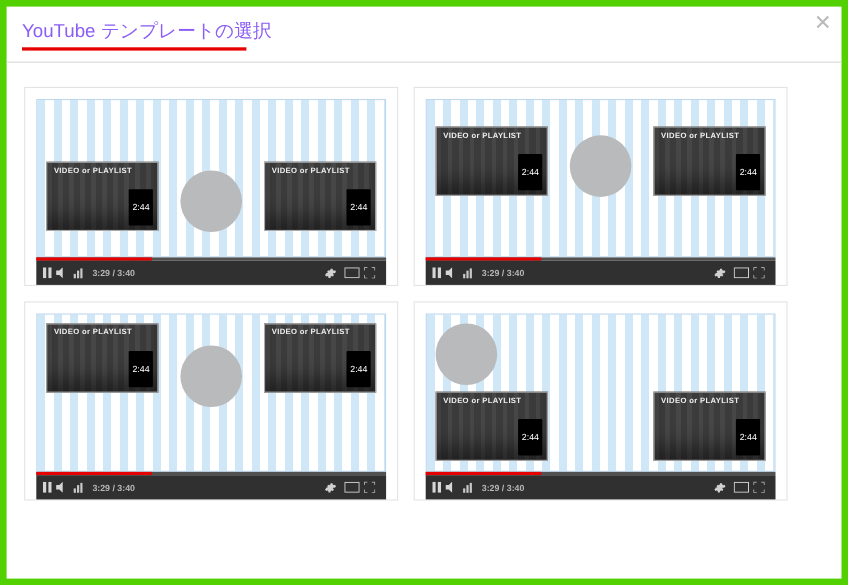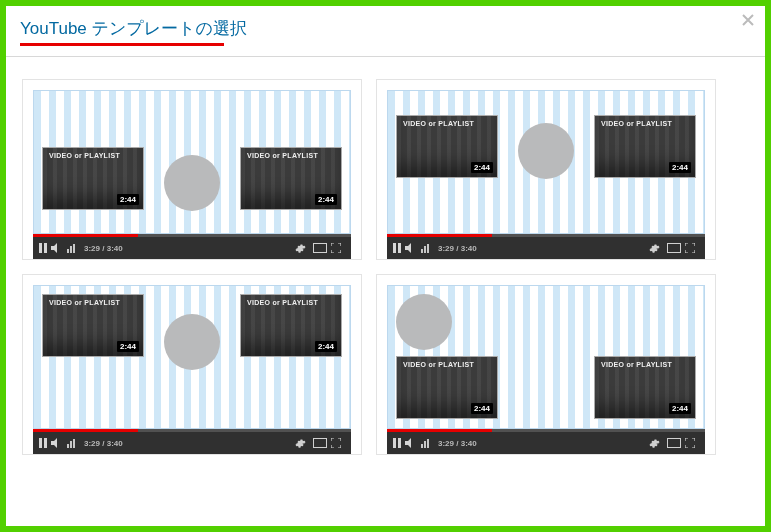--- a/index.html
+++ b/index.html
@@ -22,21 +22,21 @@
   position: relative;
   display: flex;
   align-items: center;
   padding: 0 14px;
 }
 .title-wrap {
   display: inline-block;
 }
 .title {
   font-size: 17px;
-  color: #0369a1;
+  color: #8b5cf6;
   white-space: nowrap;
 }
 .underline {
   height: 3px;
   background: #e60000;
   margin-top: 3px;
   width: 204px;
 }
 .close {
   position: absolute;
@@ -110,23 +110,22 @@
   letter-spacing: 0.3px;
   font-weight: bold;
 }
 .thumb .time {
   position: absolute;
   bottom: 4px;
   right: 4px;
   background: #000;
   color: #fff;
   font-size: 8px;
-  padding: 1px 3px;
+  padding: 12px 3px;
   border-radius: 1px;
-  font-weight: bold;
 }
 .circle {
   position: absolute;
   width: 56px;
   height: 56px;
   border-radius: 50%;
   background: #b9babb;
 }
 
 .controls {

